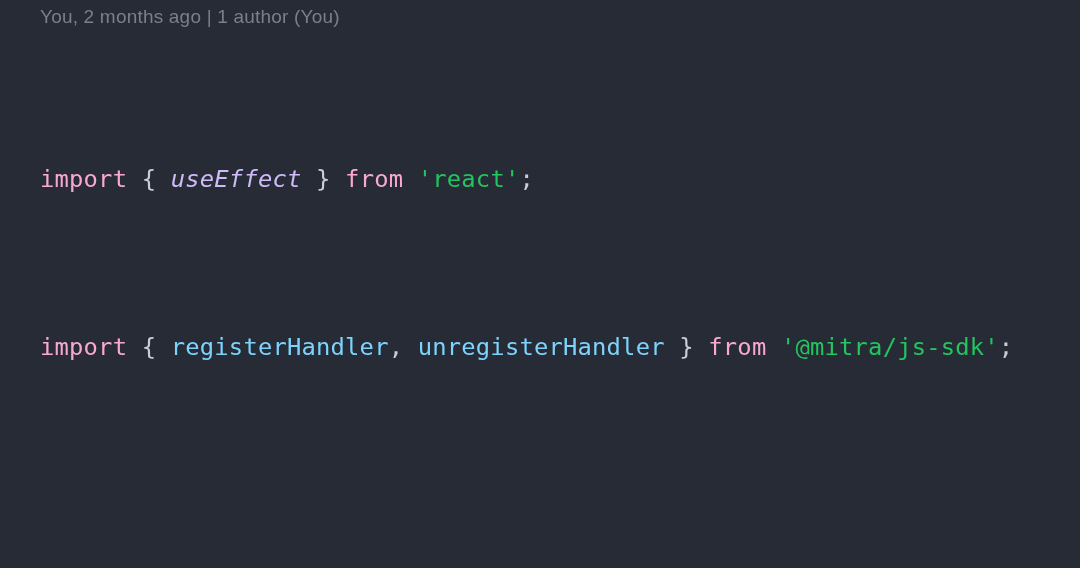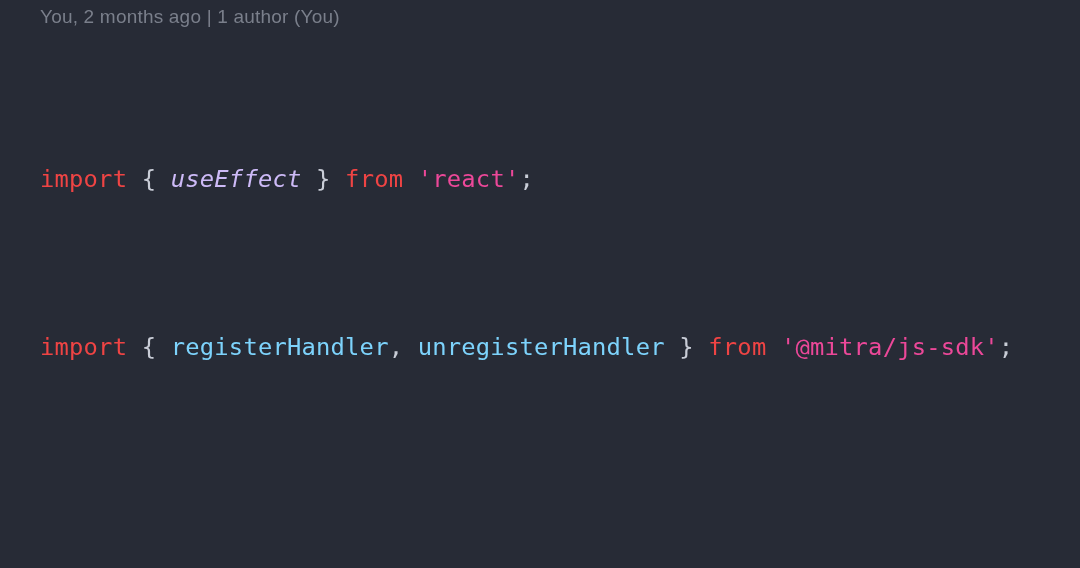--- a/index.html
+++ b/index.html
@@ -15,25 +15,25 @@
     }
     .gitlens{
       color:#7a7f8b;
       font-size:19px;
       letter-spacing:0.2px;
       font-family:"Helvetica Neue","Helvetica","Arial",sans-serif;
       margin:0 0 6px 0;
     }
     .code{ line-height:41.8px; white-space:pre; position:relative; }
     .codeline{ display:block; position:relative; }
-    .tk-kw      { color:#ef4444; }   
+    .tk-kw      { color:#f9a8d4; }   
     .tk-punc    { color:#c9cdd7; }   
     .tk-id      { color:#7dd3fc; }   
     .tk-var     { color:#cdbaf7;font-style:italic; } 
-    .tk-str     { color:#ec4899; }   
+    .tk-str     { color:#22c55e; }   
   </style>
 </head>
 <body>
 
 <div class="gitlens">You, 2 months ago | 1 author (You)</div>
 
 <div class="code">
   
   <span class="codeline"><span class="tk-kw">import</span> <span class="tk-punc">{</span> <span class="tk-var">useEffect</span> <span class="tk-punc">}</span> <span class="tk-kw">from</span> <span class="tk-str">'react'</span><span class="tk-punc">;</span></span>
   

